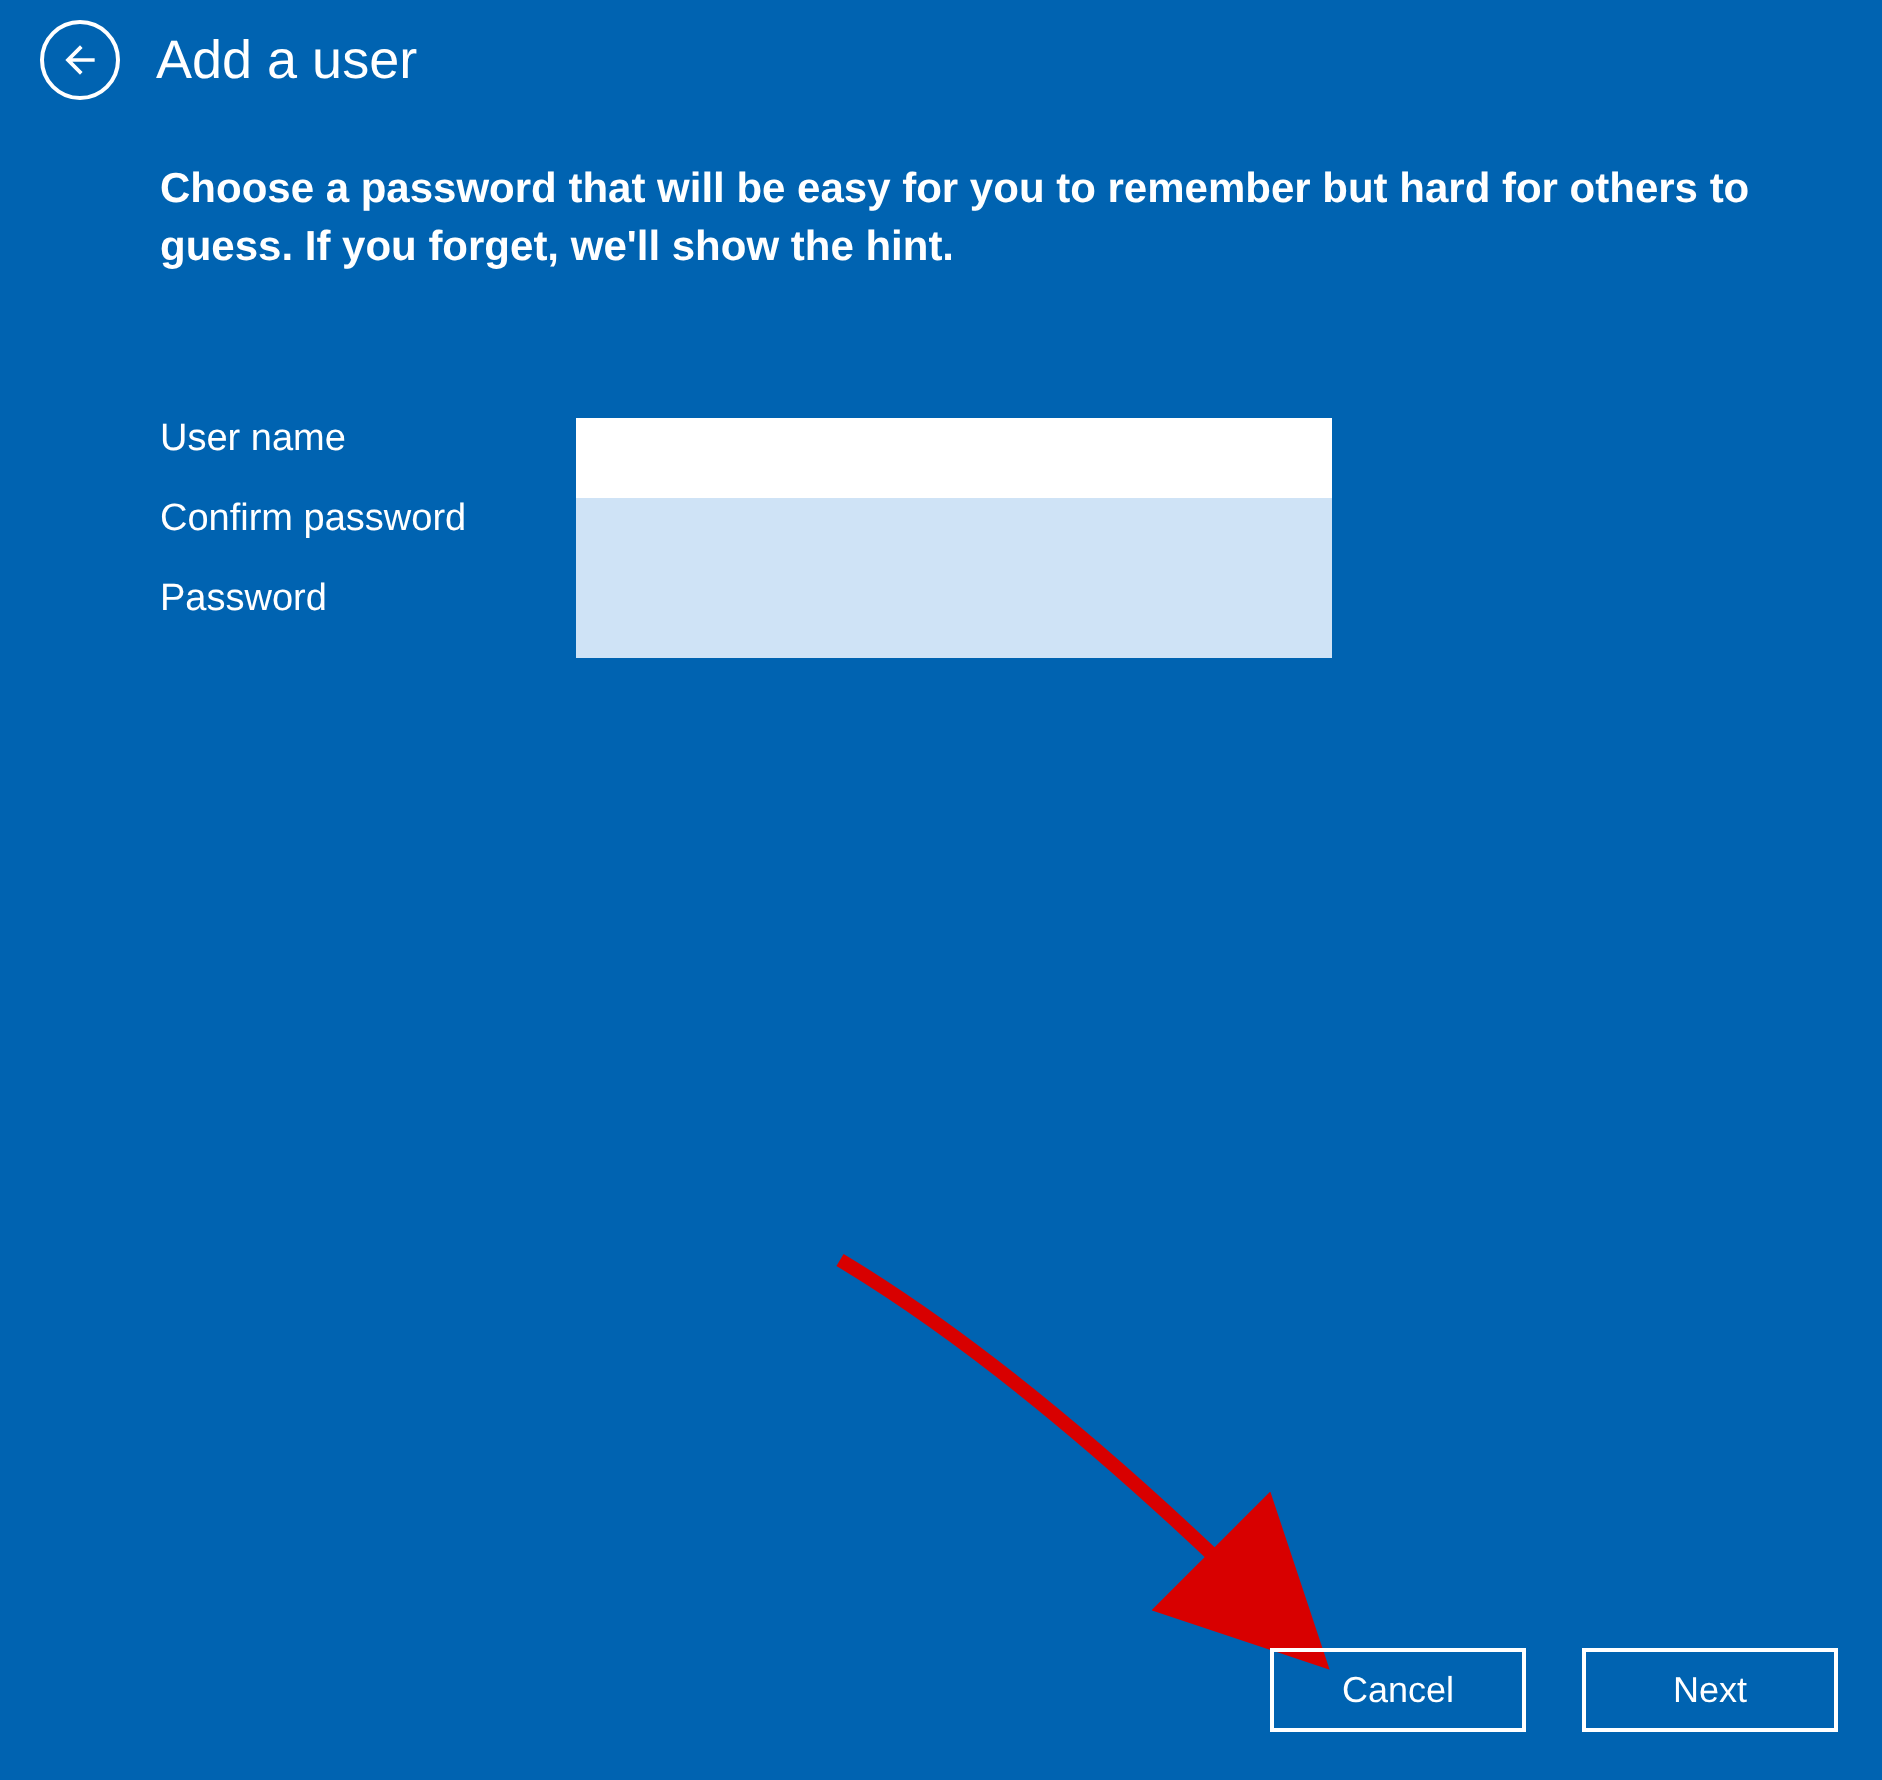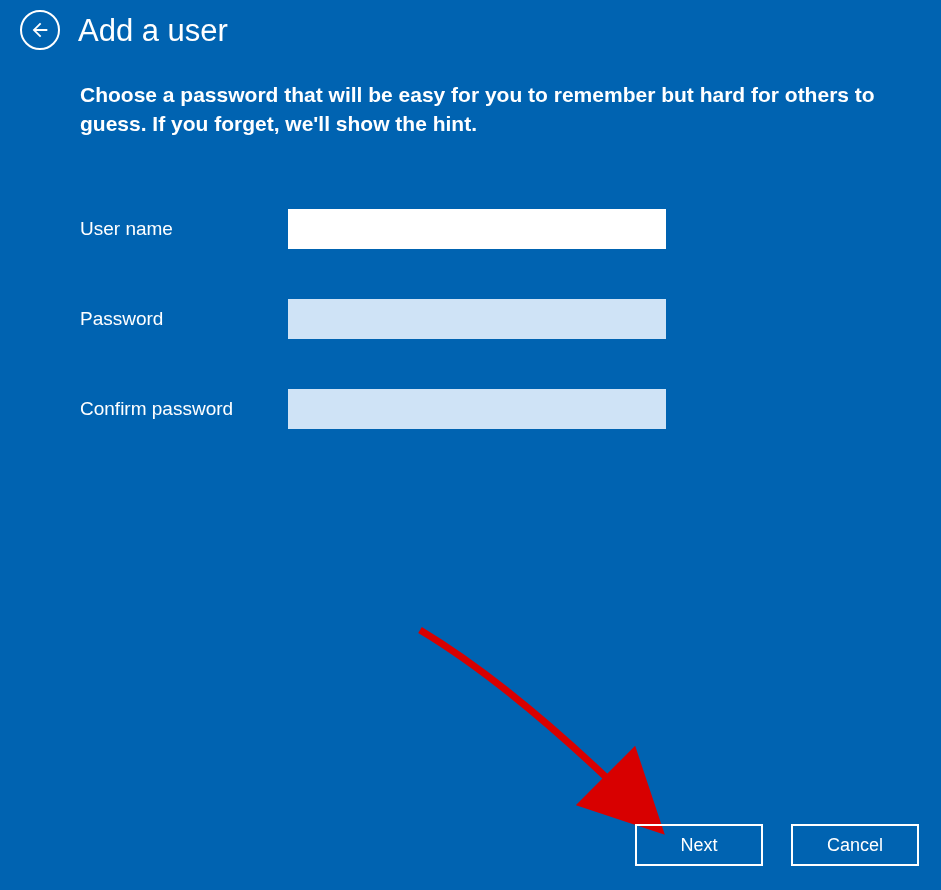--- a/index.html
+++ b/index.html
@@ -32,40 +32,39 @@
       margin-right: 18px;
       cursor: pointer;
       flex-shrink: 0;
     }
     .back-circle svg {
       width: 22px;
       height: 22px;
       fill: #ffffff;
     }
     .title {
-      font-size: 31px;
+      font-size: 27px;
       font-weight: 300;
       line-height: 1;
     }
     .content {
       padding: 30px 0 0 80px;
     }
     .description {
       font-size: 21px;
       font-weight: 700;
       line-height: 1.4;
       max-width: 800px;
     }
     .form {
       margin-top: 70px;
     }
     .form-row {
       display: flex;
-      align-items: center;
-      margin-bottom: 50px;
+      align-items: flex-start;
     }
     .form-label {
       width: 208px;
       font-size: 19px;
       font-weight: 300;
     }
     .form-input {
       width: 378px;
       height: 40px;
       border: none;
@@ -118,35 +117,35 @@
 
 <div class="content">
   <p class="description">Choose a password that will be easy for you to remember but hard for others to guess. If you forget, we'll show the hint.</p>
 
   <div class="form">
     <div class="form-row">
       <label class="form-label">User name</label>
       <input class="form-input focused" type="text" value="" style="">
     </div>
     <div class="form-row">
-      <label class="form-label">Password</label>
+      <label class="form-label">Confirm password</label>
       <input class="form-input" type="password" value="" style="">
     </div>
     <div class="form-row">
-      <label class="form-label">Confirm password</label>
+      <label class="form-label">Password</label>
       <input class="form-input" type="password" value="" style="">
     </div>
   </div>
 </div>
 
 <svg class="annotation-arrow" width="300" height="250">
   <defs>
     <marker id="arrowhead" markerWidth="12" markerHeight="12" refX="9" refY="6" orient="auto">
       <polygon points="0 0, 12 6, 0 12" fill="#d80000"></polygon>
     </marker>
   </defs>
   <path d="M 20 20 Q 120 80 250 210" stroke="#d80000" stroke-width="7" fill="none" marker-end="url(#arrowhead)"></path>
 </svg>
 
 <div class="buttons">
+  <button class="btn">Cancel</button>
   <button class="btn">Next</button>
-  <button class="btn">Cancel</button>
 </div>
 
 </body></html>

